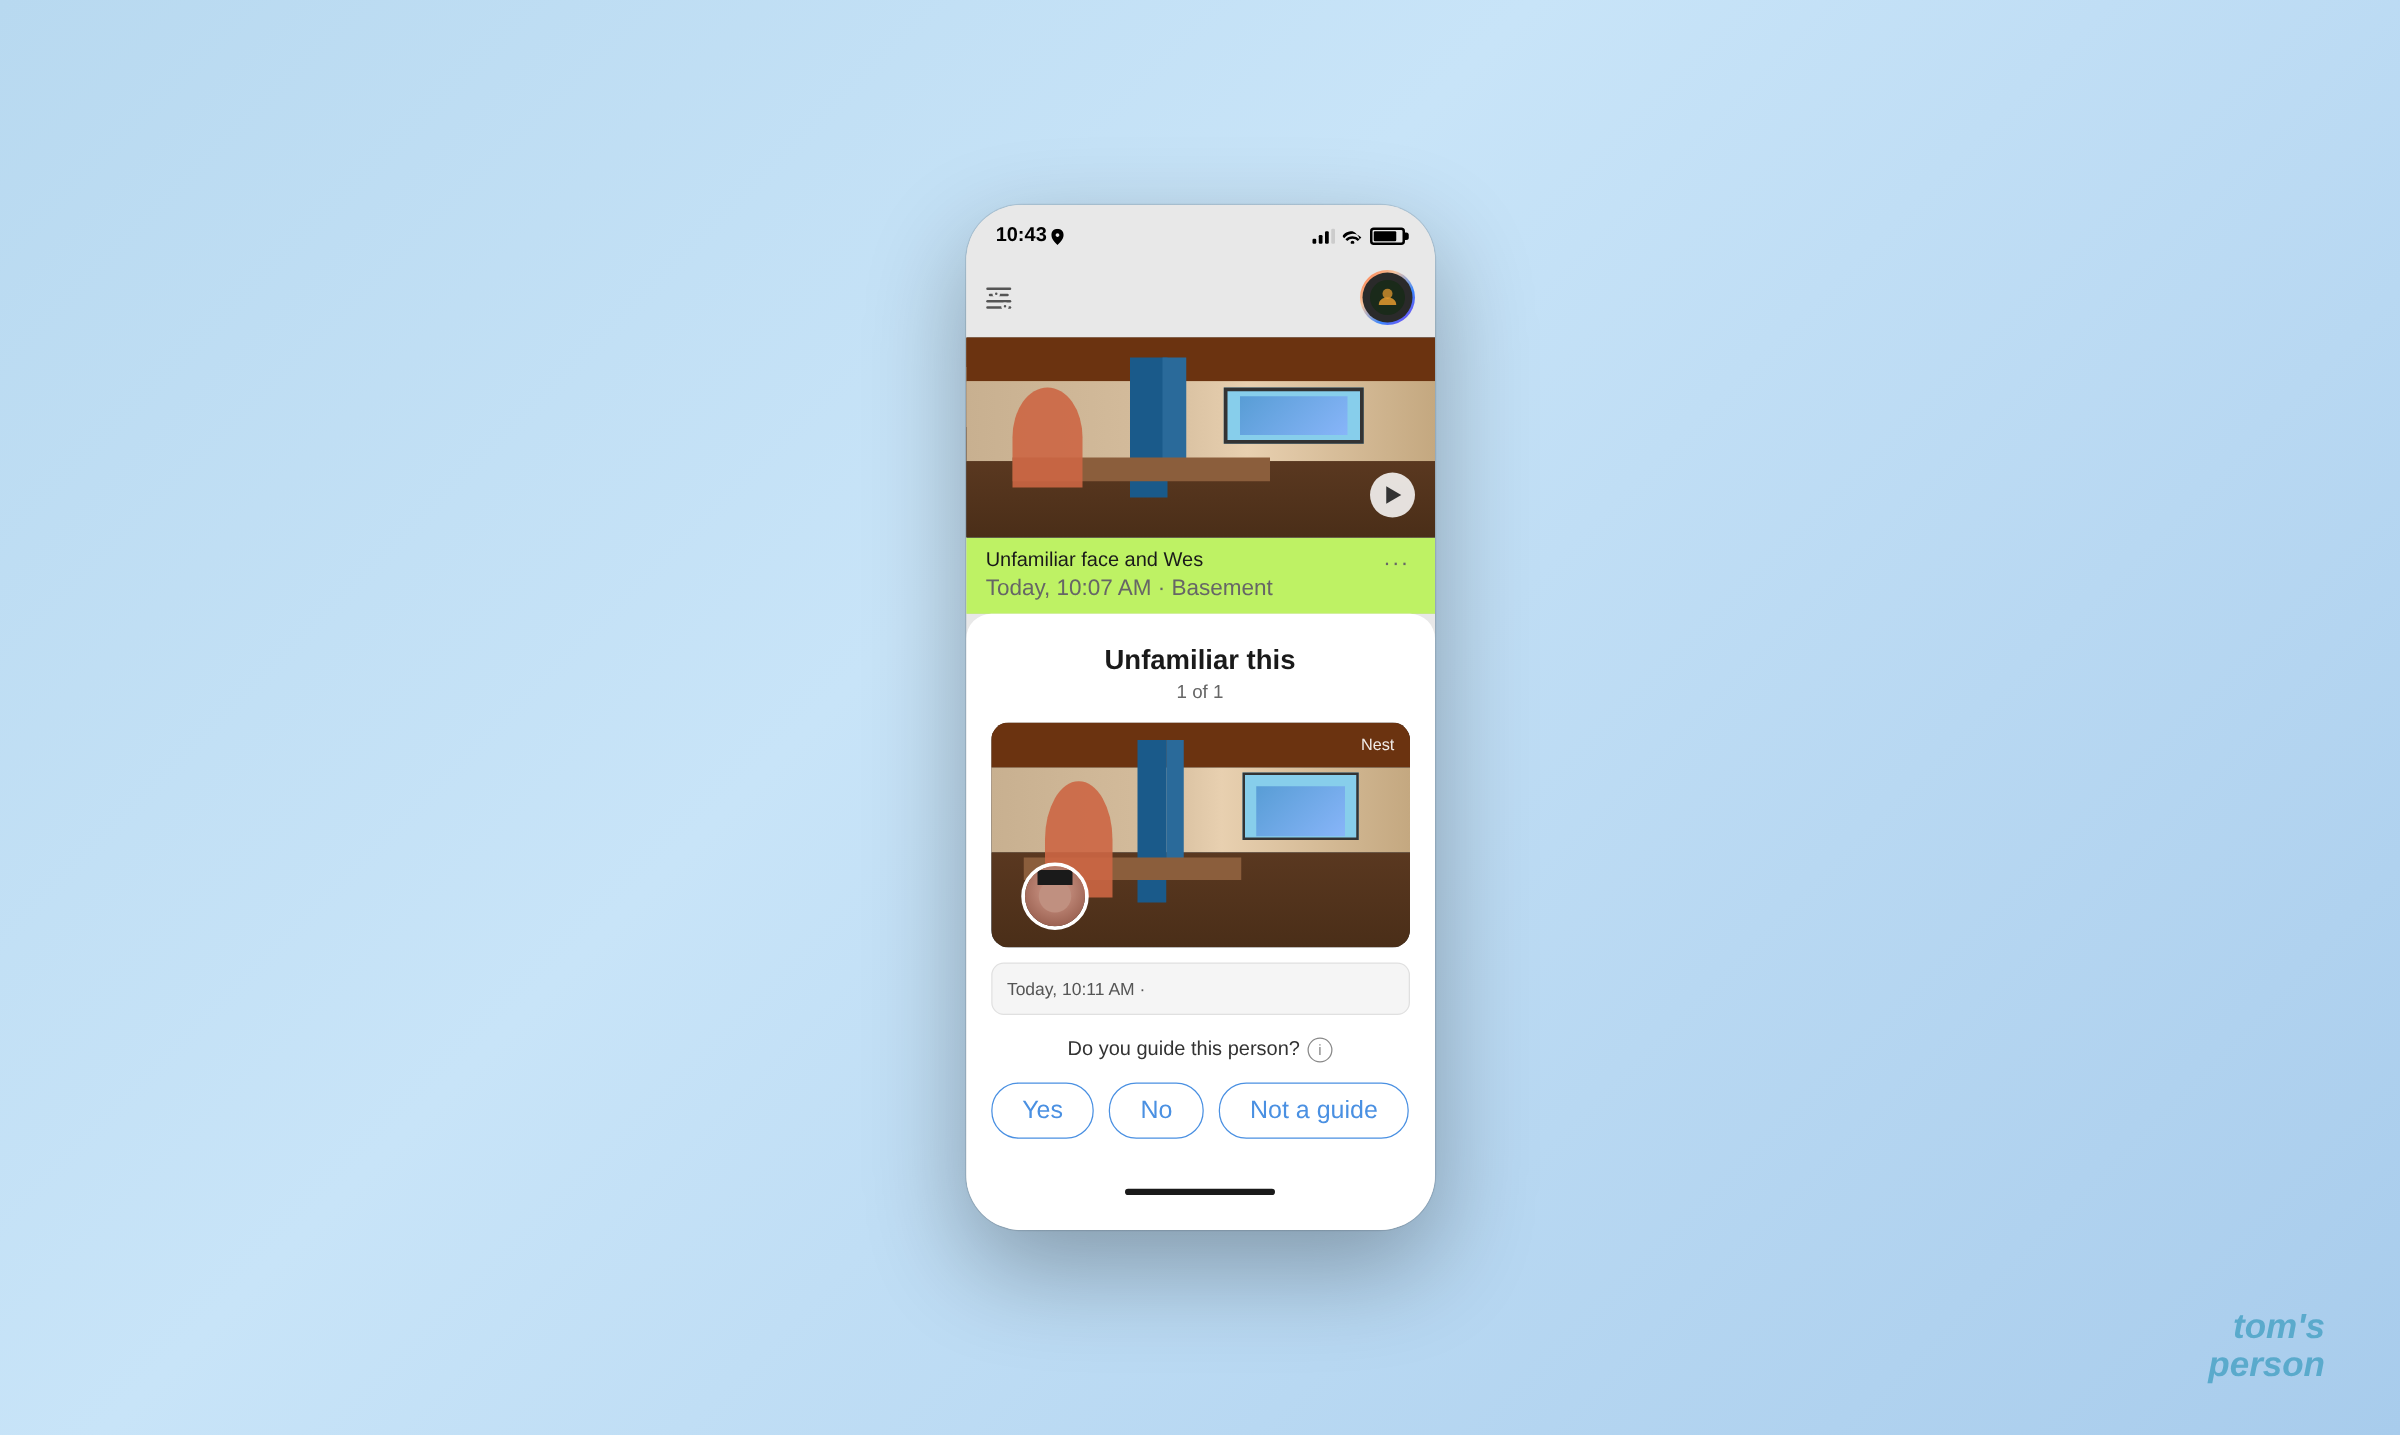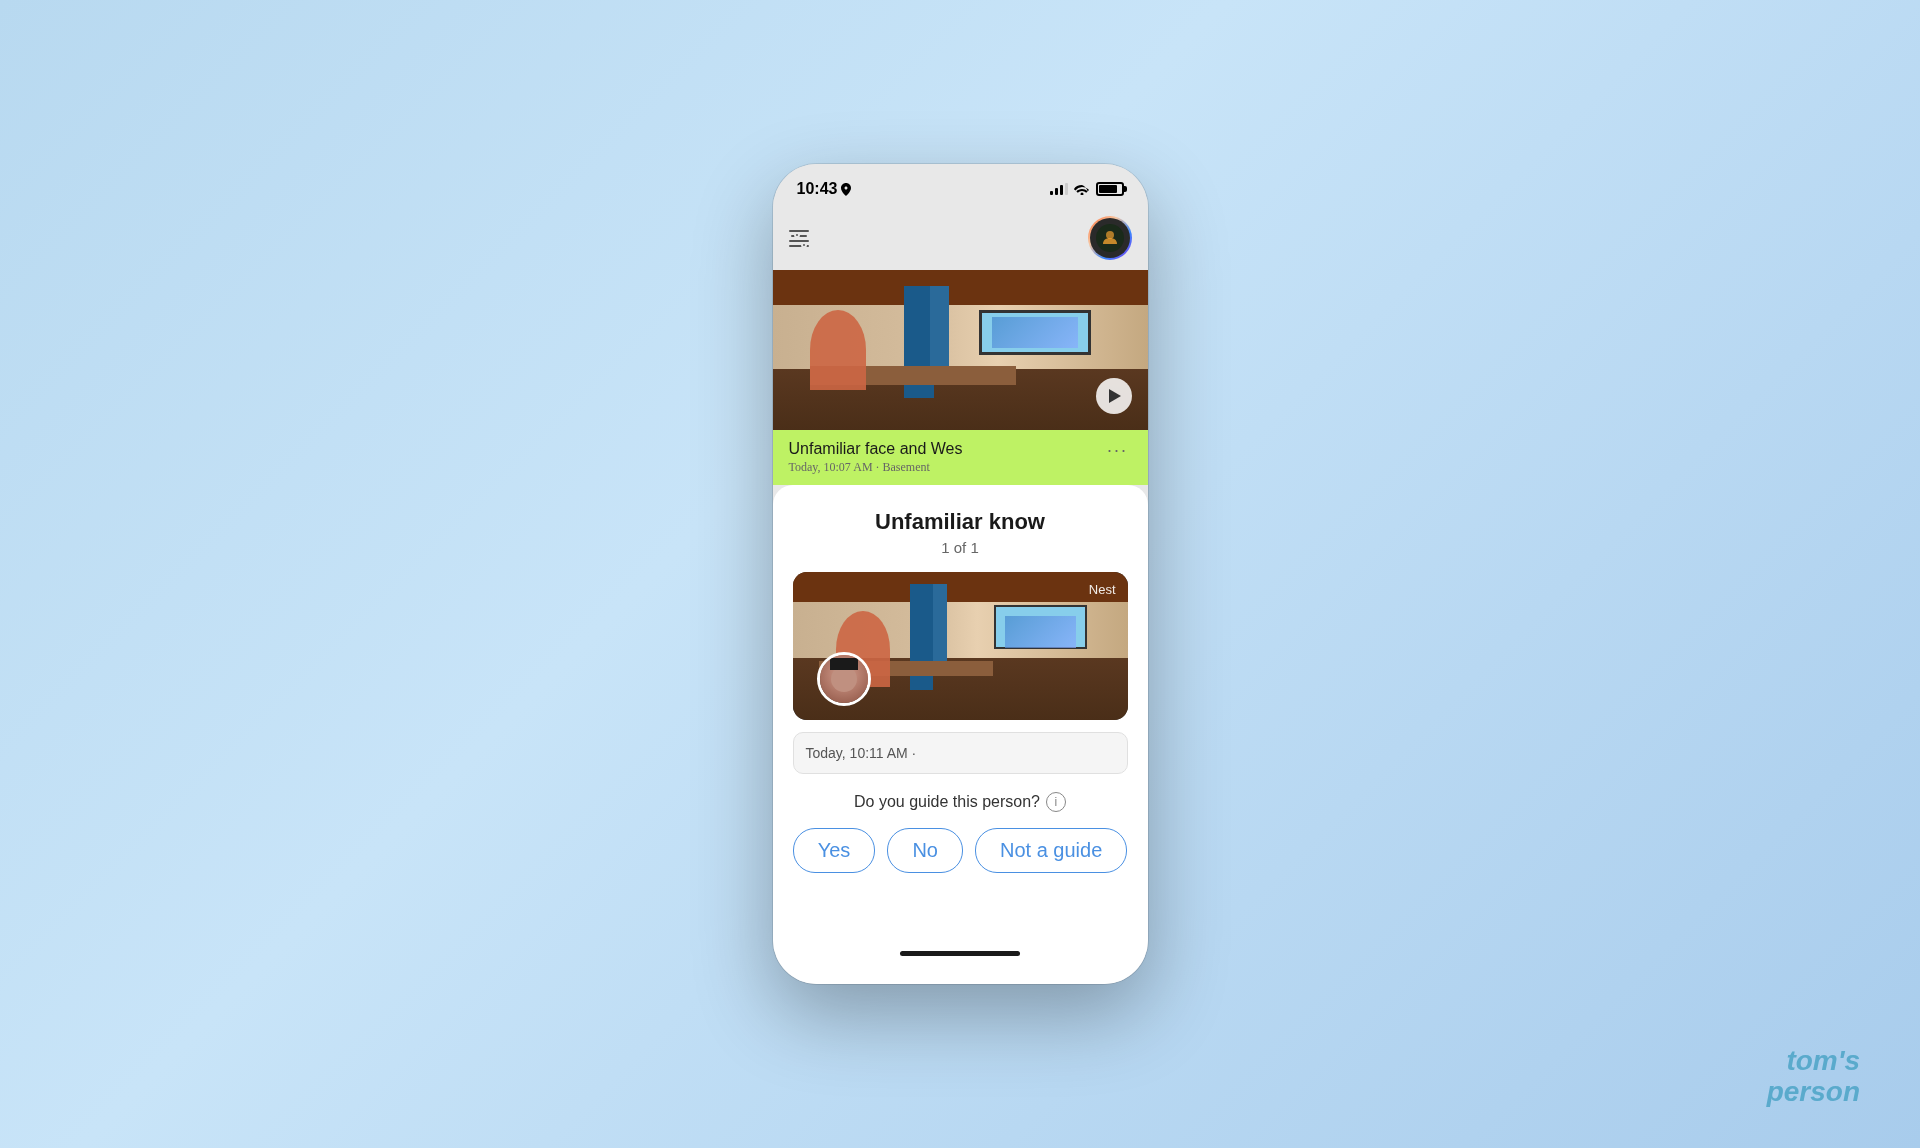--- a/index.html
+++ b/index.html
@@ -257,24 +257,23 @@
       justify-content: space-between;
     }
 
     .card-title {
       font-size: 16px;
       font-weight: 500;
       color: #1a1a1a;
     }
 
     .card-subtitle {
-      font-size: 12px;
+      font-size: 18px;
       color: #666;
       margin-top: 2px;
-      font-family: Liberation Serif, serif;
     }
 
     .more-dots {
       font-size: 18px;
       color: #666;
       cursor: pointer;
       padding: 0 4px;
       letter-spacing: 1px;
     }
 
@@ -306,21 +305,21 @@
     .face-image-container {
       width: 100%;
       margin-top: 16px;
       border-radius: 14px;
       overflow: hidden;
       position: relative;
     }
 
     .face-scene {
       width: 100%;
-      height: 148px;
+      height: 180px;
       background: linear-gradient(160deg, #3a2a1a 0%, #4a3525 15%, #2a1a0a 25%, #1a2a3a 50%, #2a3a4a 70%, #3a3a3a 100%);
       position: relative;
       overflow: hidden;
       text-decoration: underline;
     }
 
     .face-room-ceiling {
       position: absolute;
       top: 0; left: 0; right: 0; height: 20%;
       background: #6B3310;
@@ -553,21 +552,21 @@
       <div class="card-info">
         <div>
           <div class="card-title">Unfamiliar face and Wes</div>
           <div class="card-subtitle">Today, 10:07 AM · Basement</div>
         </div>
         <div class="more-dots">···</div>
       </div>
     </div>
 
     <div class="bottom-sheet">
-      <div class="sheet-title">Unfamiliar know</div>
+      <div class="sheet-title">Unfamiliar this</div>
       <div class="sheet-subtitle">1 of 1</div>
 
       <div class="face-image-container">
         <div class="face-scene">
           <div class="face-room-ceiling"></div>
           <div class="face-room-wall"></div>
           <div class="face-room-floor"></div>
           <div class="face-blue-pipe"></div>
           <div class="face-blue-pipe2"></div>
           <div class="face-tv">

